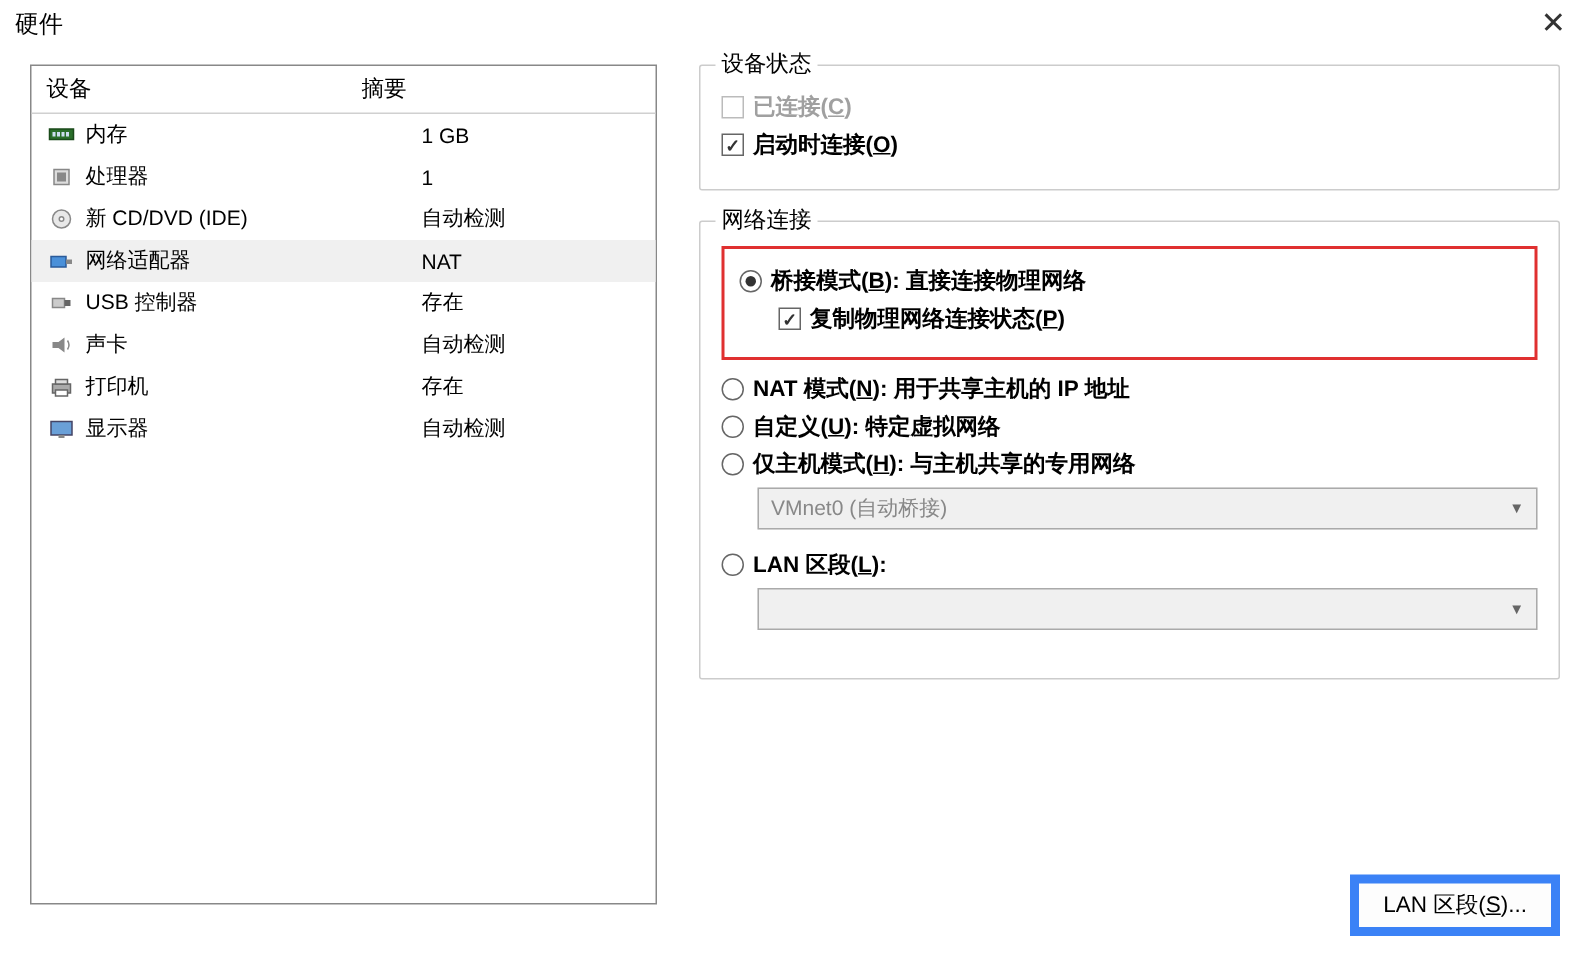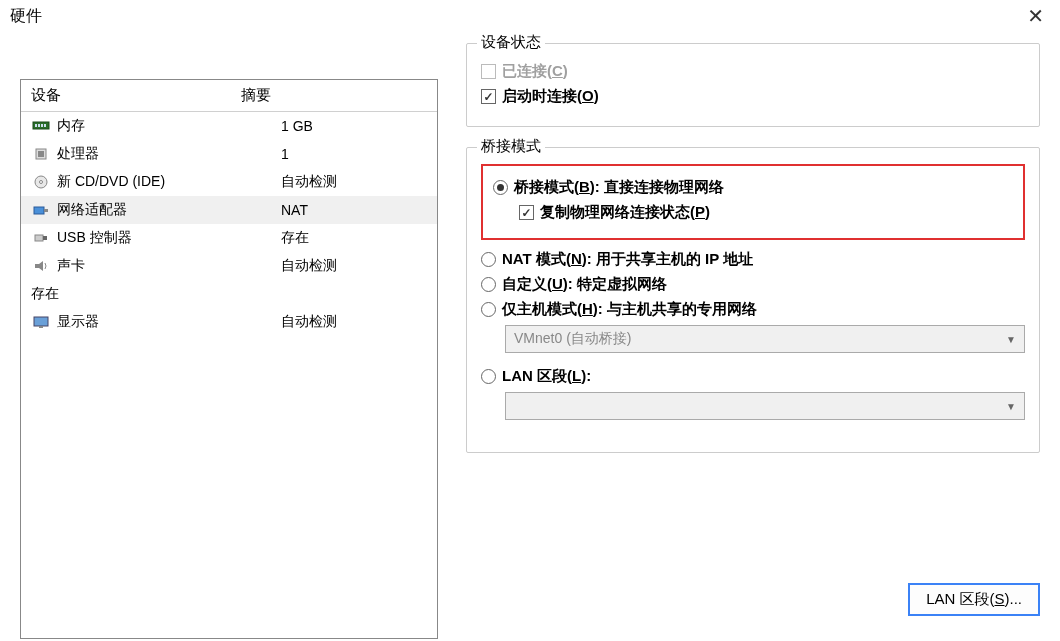--- a/index.html
+++ b/index.html
@@ -26,21 +26,21 @@
     color: #333;
     cursor: pointer;
     font-family: Arial, sans-serif;
     padding: 2px 6px;
   }
   .dialog-body {
     display: flex;
     padding: 0 20px;
     gap: 28px;
   }
-  .left-col { width: 552px; margin-top: 36px; }
+  .left-col { width: 552px; }
   .right-col { flex: 1; position: relative; }
 
   .dev-panel {
     border: 1px solid #888;
     height: 560px;
   }
   .dev-header {
     display: flex;
     border-bottom: 1px solid #d0d0d0;
     padding: 6px 0 6px 10px;
@@ -143,21 +143,21 @@
   }
 
   .btn-row {
     position: absolute;
     right: 0;
     top: 540px;
     display: flex;
     gap: 10px;
   }
   .btn {
-    border: 2px solid #3b82f6;
+    border: 6px solid #3b82f6;
     background: #fdfdfd;
     padding: 5px 16px;
     font-size: 15px;
     cursor: pointer;
     font-family: inherit;
   }
 
   
   .icon svg { width: 18px; height: 16px; display: block; }
 </style>
@@ -253,20 +253,30 @@
                 <polygon points="3,6 7,6 11,3 11,13 7,10 3,10" fill="#888"></polygon>
                 <path d="M13 5 Q15 8 13 11" stroke="#888" fill="none"></path>
               </svg>
           </span>
           <span>声卡</span>
         </div>
         <div class="col-sum">自动检测</div>
       </div>
 
       <div class="dev-row">
+        <div class="col-dev">
+          <span class="icon">
+            <svg viewBox="0 0 18 16">
+                <rect x="3" y="6" width="12" height="6" fill="#aaa" stroke="#666"></rect>
+                <rect x="5" y="3" width="8" height="3" fill="#ddd" stroke="#666"></rect>
+                <rect x="5" y="10" width="8" height="4" fill="#fff" stroke="#666"></rect>
+              </svg>
+          </span>
+          <span>打印机</span>
+        </div>
         <div class="col-sum">存在</div>
       </div>
 
       <div class="dev-row">
         <div class="col-dev">
           <span class="icon">
             <svg viewBox="0 0 18 16">
                 <rect x="2" y="3" width="14" height="9" fill="#6aa0d8" stroke="#446"></rect>
                 <rect x="7" y="12" width="4" height="2" fill="#888"></rect>
               </svg>
@@ -287,21 +297,21 @@
         <span class="chk disabled"></span>
         <span><span>已连接</span>(<span class="accel">C</span>)</span>
       </div>
       <div class="chk-row">
         <span class="chk">✓</span>
         <span><span>启动时连接</span>(<span class="accel">O</span>)</span>
       </div>
     </div>
 
     <div class="fieldset" style="padding-bottom:18px;">
-      <div class="legend">桥接模式</div>
+      <div class="legend">网络连接</div>
 
       <div class="highlight-box">
         <div class="rad-row">
           <span class="rad">
               <span class="inner"></span>
             </span>
           <span><span>桥接模式(</span><span class="accel">B</span><span>): 直接连接物理网络</span></span>
         </div>
         <div class="chk-row indent">
           <span class="chk">✓</span>

